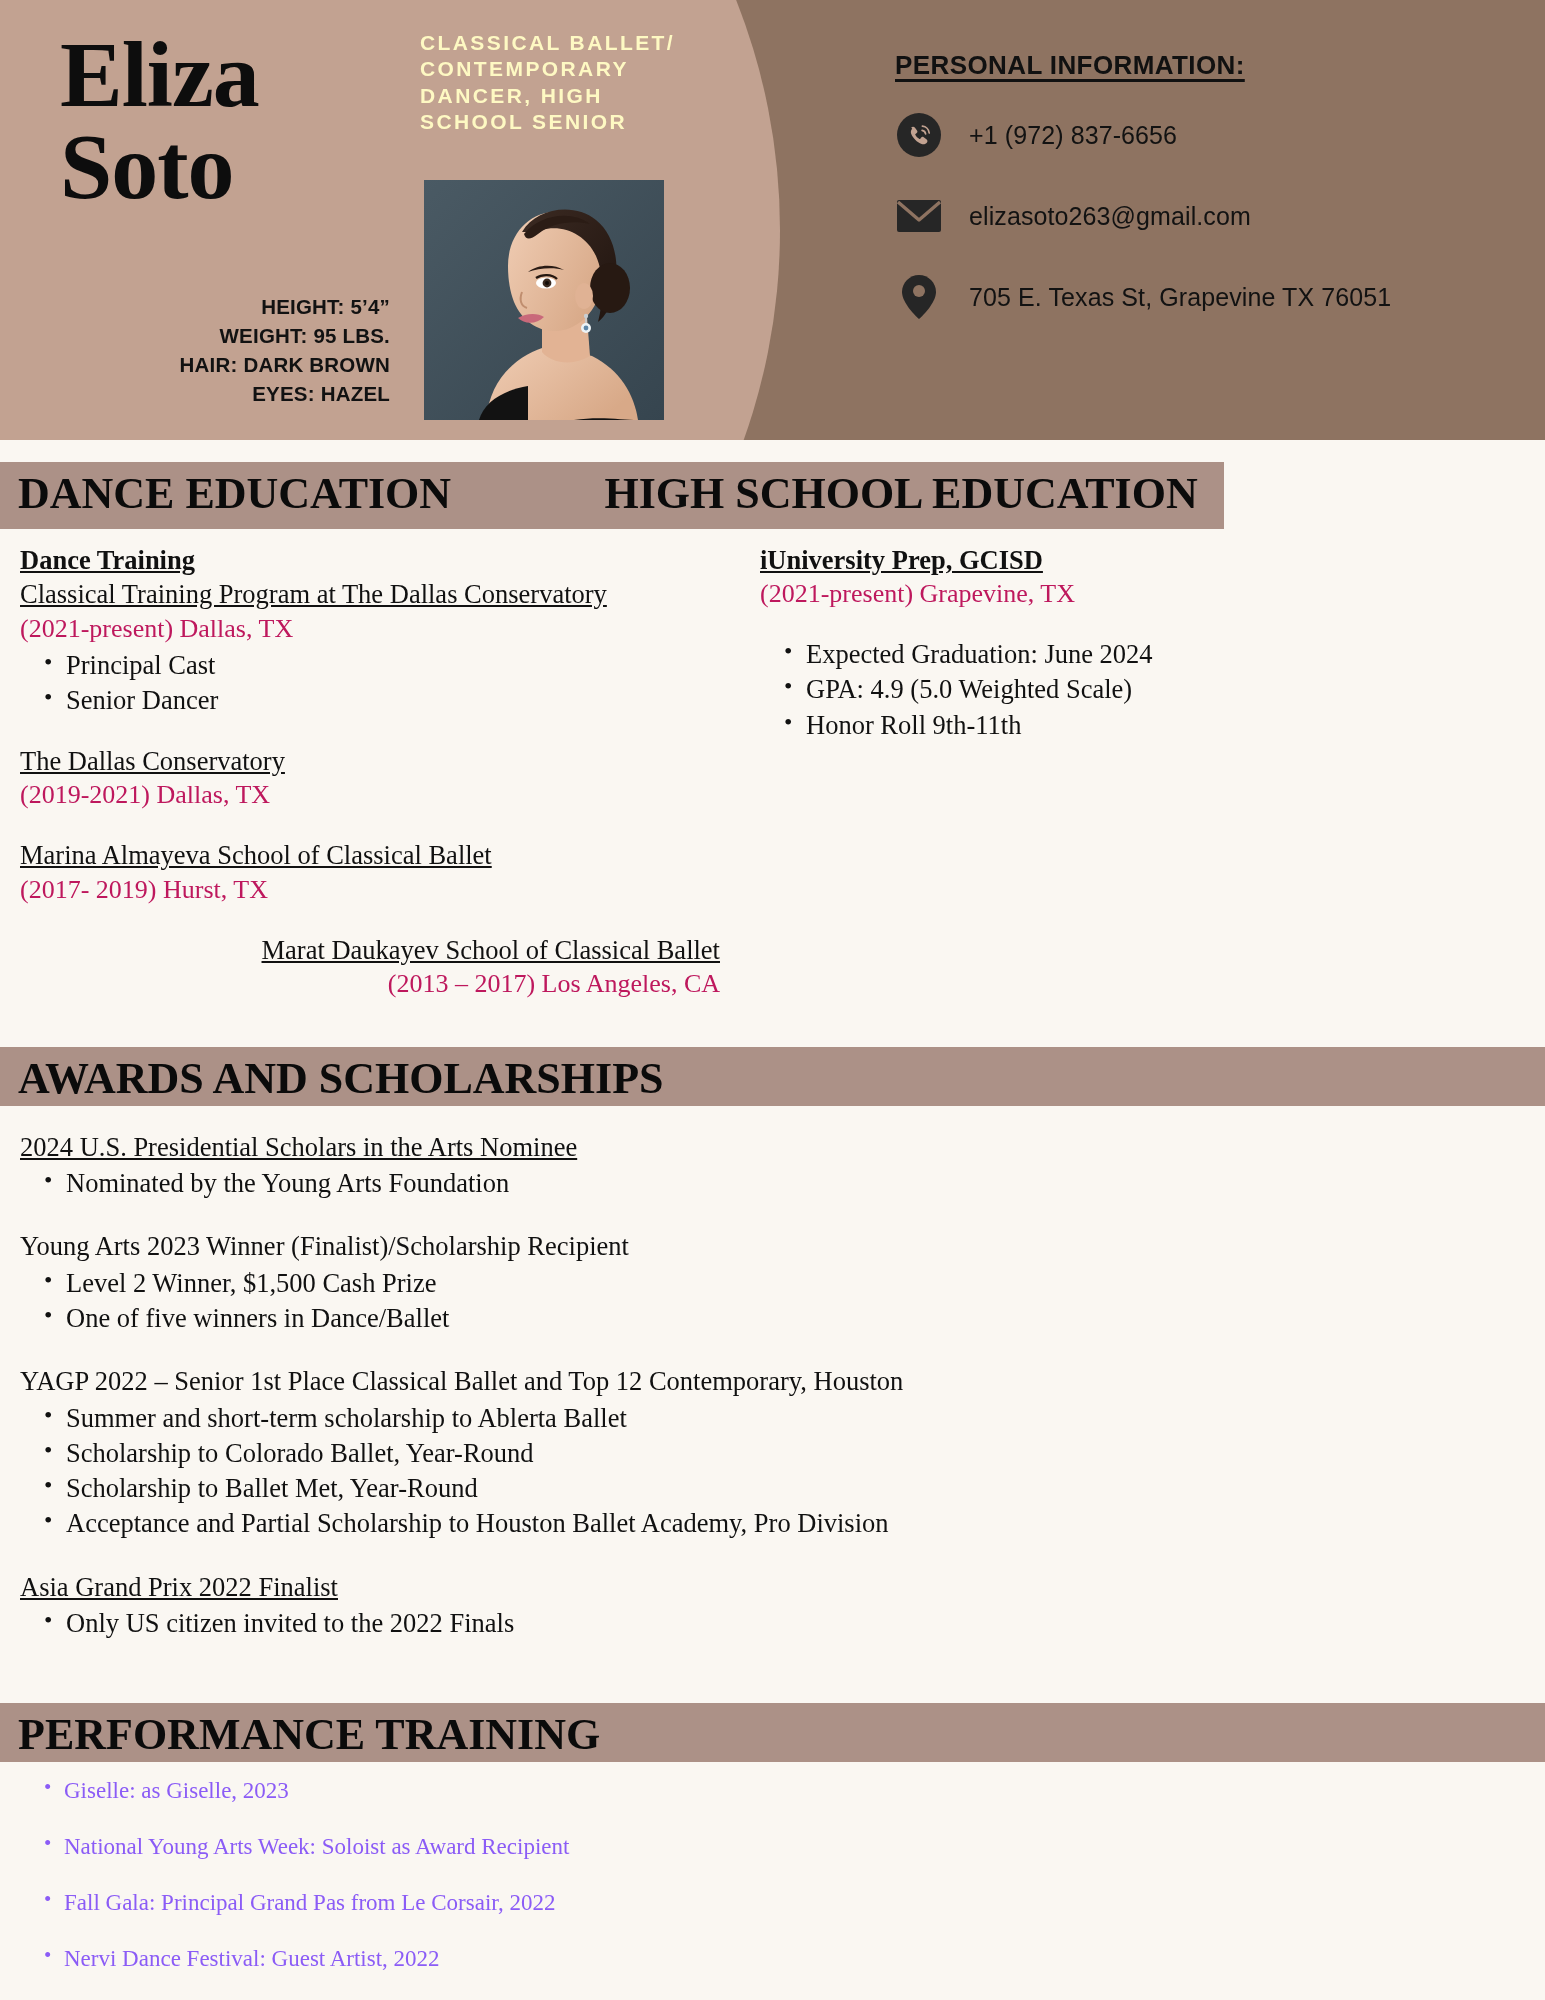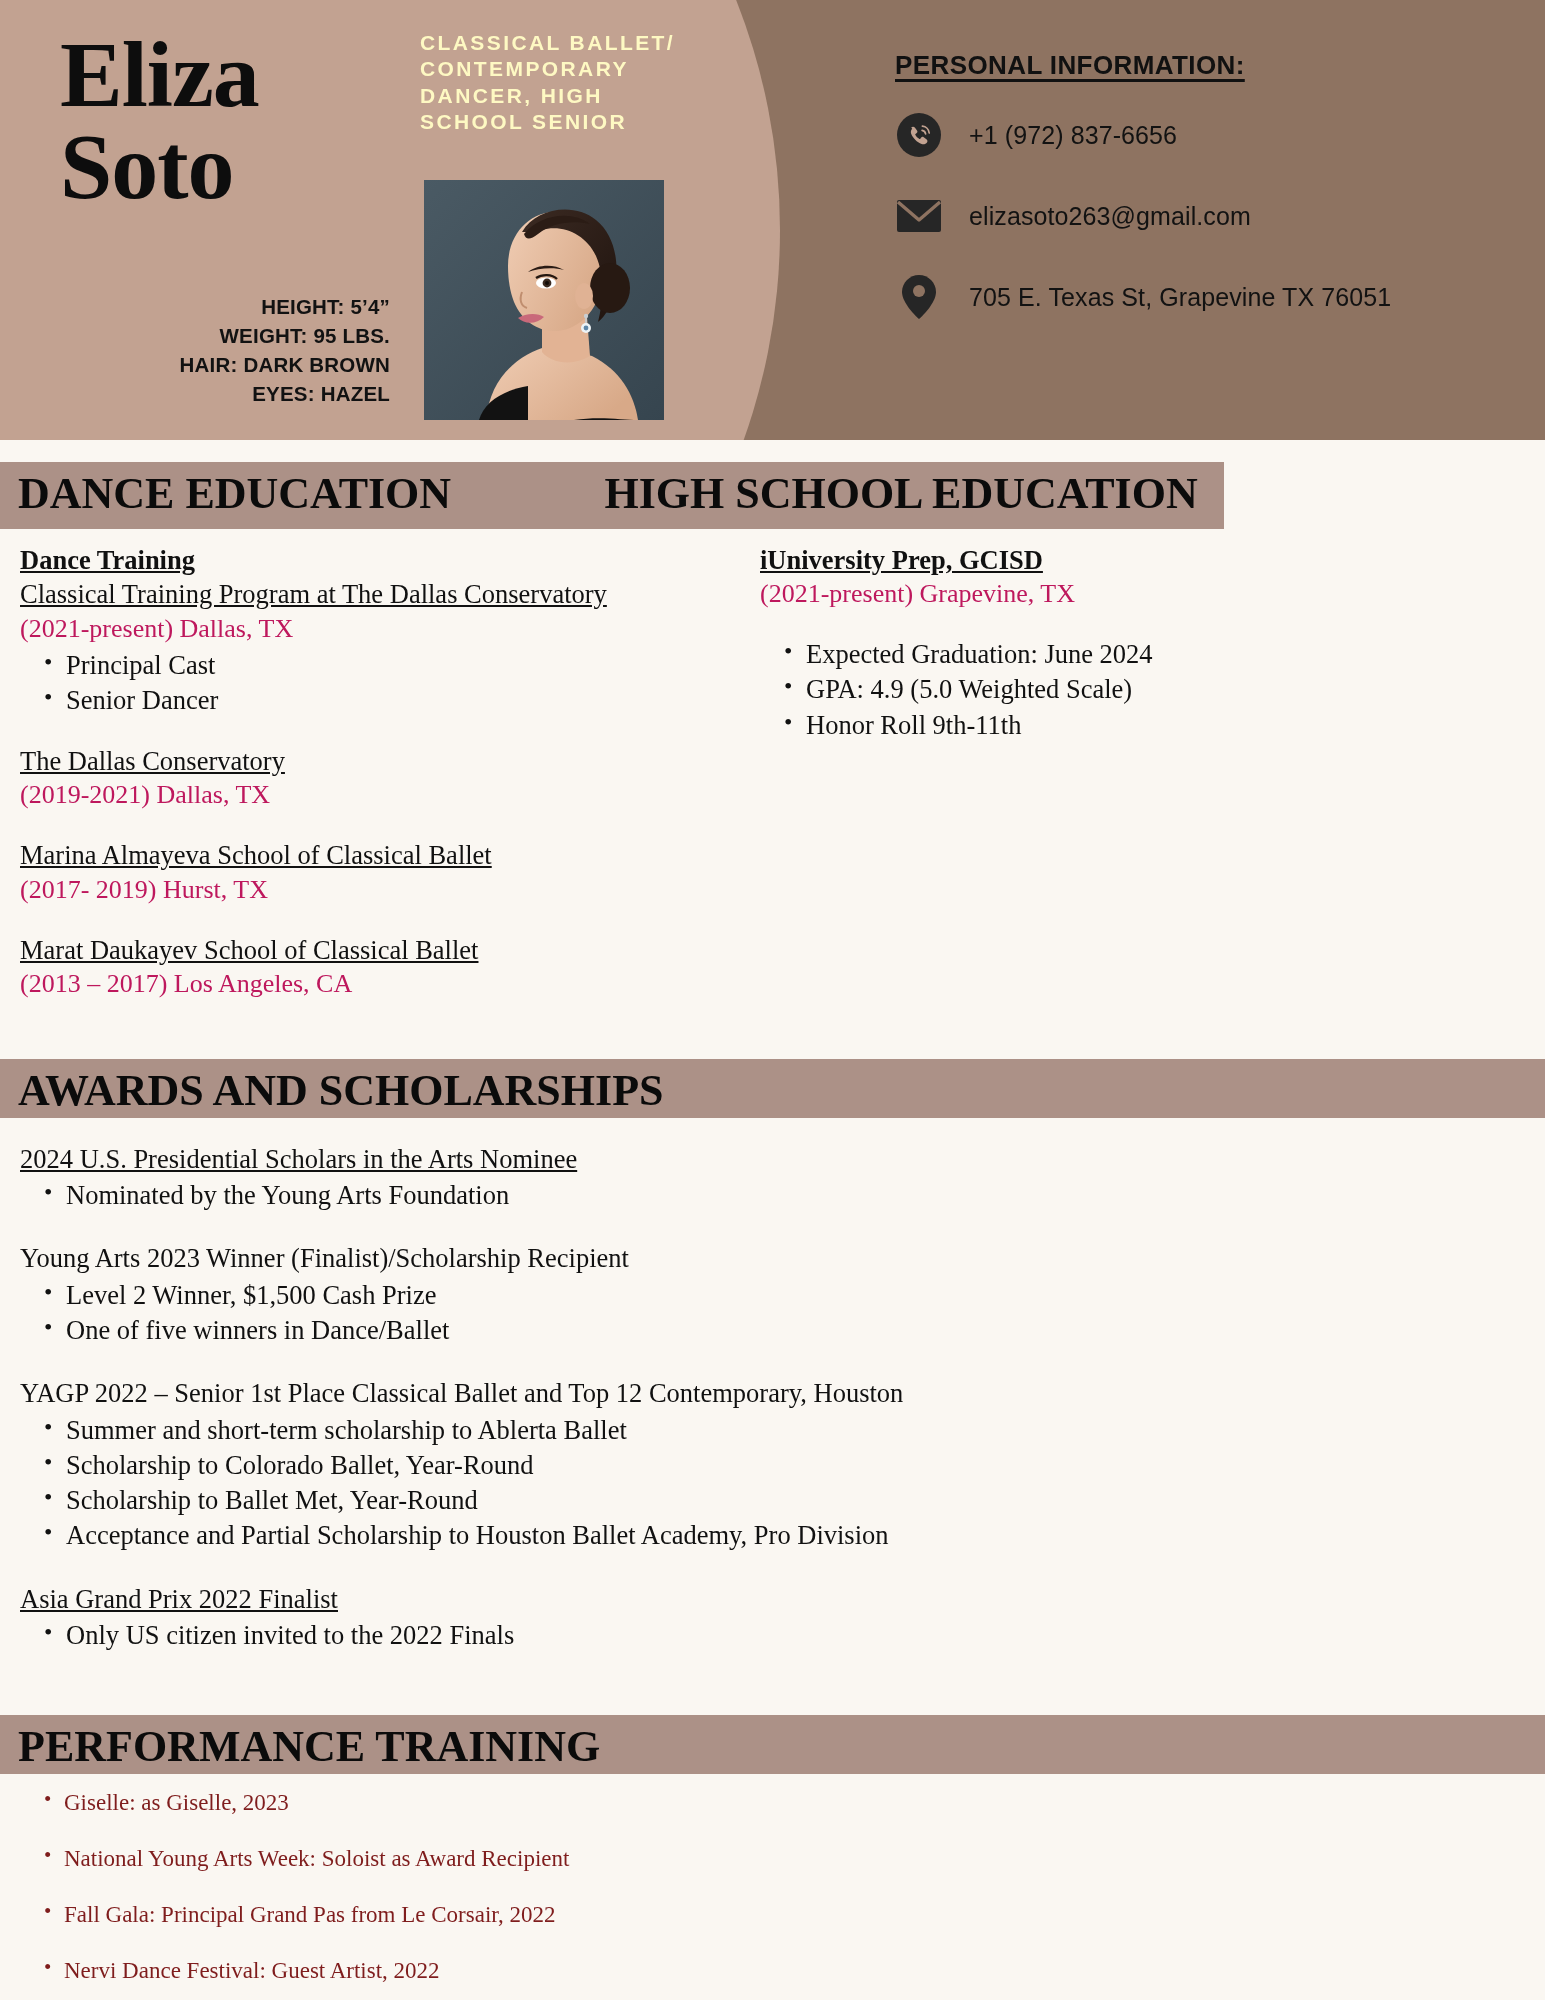--- a/index.html
+++ b/index.html
@@ -160,21 +160,21 @@
   
   .cols {
     display:flex;
     width:1545px;
     padding-top:14px;
   }
   .col-left  { width:740px; padding-left:20px; padding-right:20px; }
   .col-right { width:805px; padding-left:20px; padding-right:20px; }
 
   .entry { margin-bottom:26px; }
-  .entry:last-child { margin-bottom:12px; }
+  .entry:last-child { margin-bottom:0;text-align:right; }
   .e-head {
     font-family:"Liberation Serif", serif;
     font-size:26.5px;
     line-height:1.3;
     color:#111;
     text-decoration:underline;
     text-underline-offset:2px;
   }
   .e-head.bold { font-weight:700; }
   .e-head.plain { text-decoration:none; }
@@ -211,21 +211,21 @@
 
   .perf { padding:14px 20px 40px 20px; }
   ul.perf-list { list-style:none; margin:0; padding:0; }
   ul.perf-list li {
     position:relative;
     padding-left:44px;
     margin-bottom:26px;
     font-family:"Liberation Serif", serif;
     font-size:23px;
     line-height:1.3;
-    color:#7f1d1d;
+    color:#8b5cf6;
   }
   ul.perf-list li:before {
     content:"\2022";
     position:absolute;
     left:24px;
     top:-2px;
     font-size:21px;
   }
 </style>
 </head>

